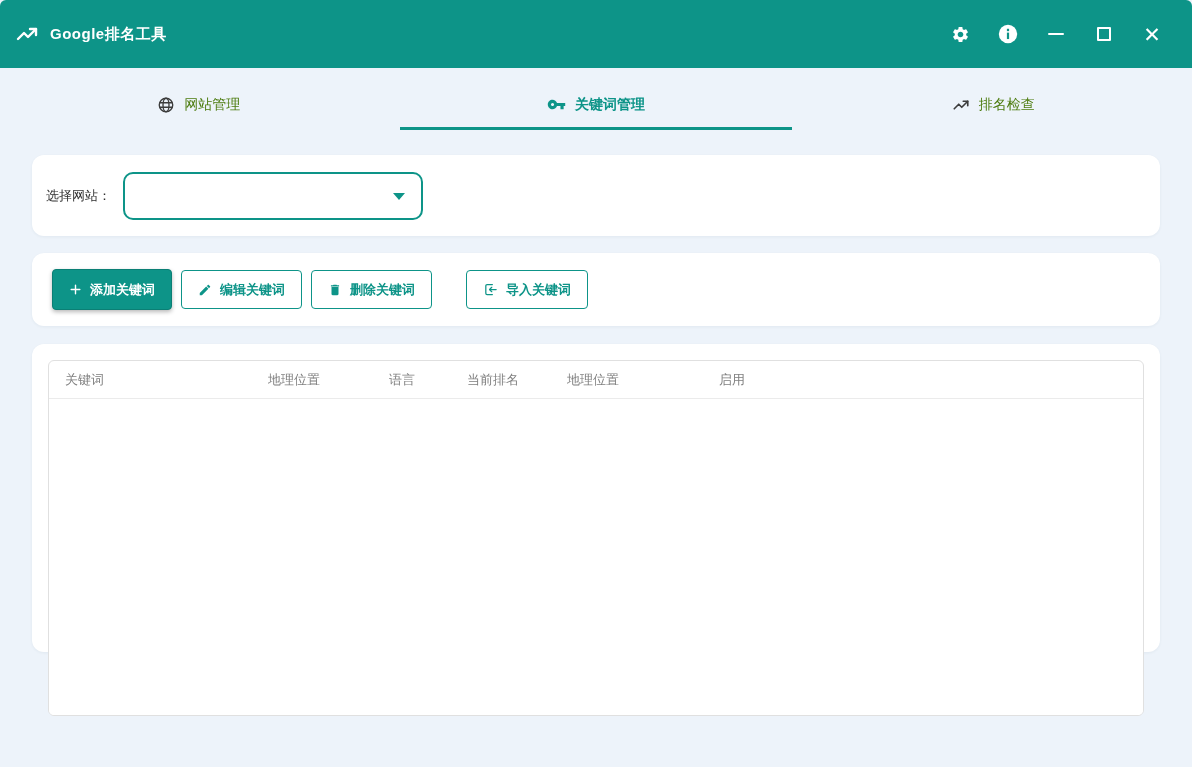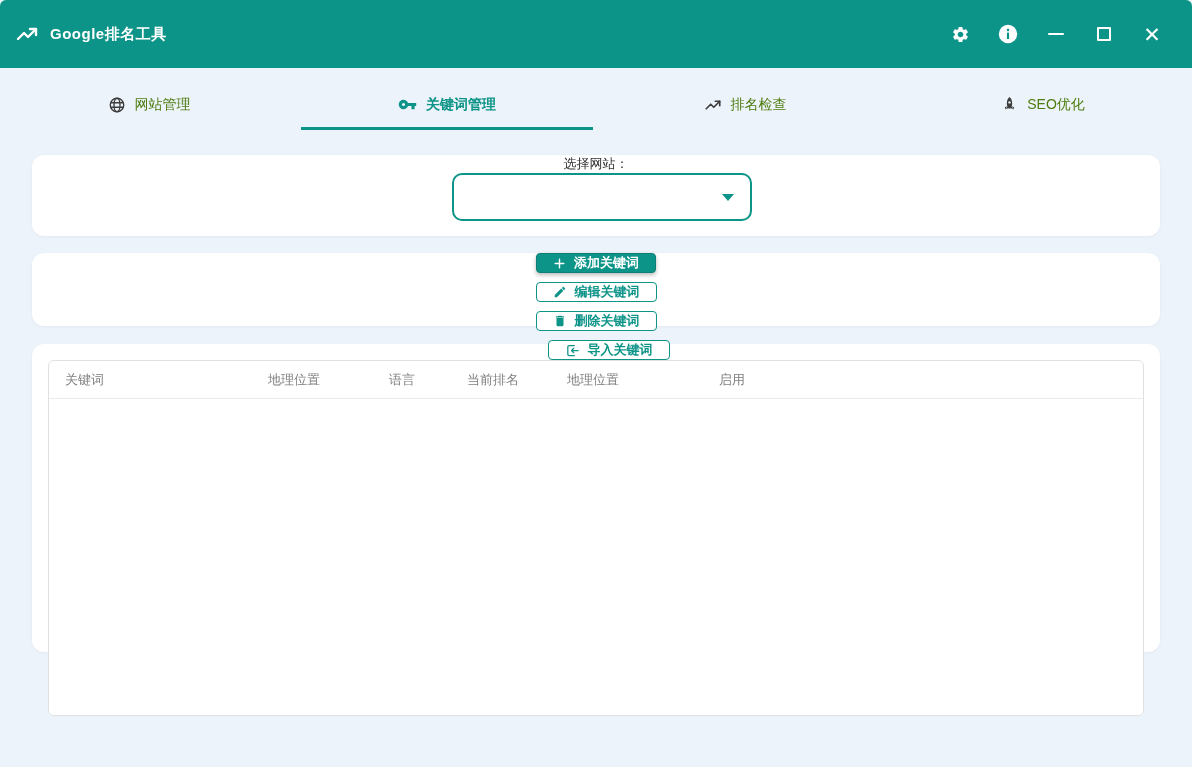--- a/index.html
+++ b/index.html
@@ -61,21 +61,20 @@
   }
   .tab .ticon { display: flex; align-items: center; }
   .tab.active { color: #0d9488; font-weight: bold; border-bottom-color: #0d9488; }
 
   
   .card {
     background: #ffffff;
     border-radius: 12px;
     margin: 0 32px;
     box-shadow: 0 1px 3px rgba(30,60,90,0.06);
-    flex-direction: column;
   }
   .card-select {
     margin-top: 12px;
     height: 81px;
     display: flex;
     align-items: center;
     padding: 0 14px;
   }
   .select-label { font-size: 13px; color: #303030; }
   .site-select {
@@ -121,21 +120,21 @@
     padding: 0 16px;
     font-size: 13px;
     font-weight: bold;
     border-radius: 4px;
     cursor: pointer;
     white-space: nowrap;
     font-family: inherit;
   }
   .btn svg { display: block; }
   .btn-primary {
-    height: 27px;
+    height: 41px;
     background: #0d9488;
     color: #ffffff;
     border: 1px solid #0b7f75;
     box-shadow: 0 2px 4px rgba(0,0,0,0.28);
   }
   .btn-outline {
     background: #ffffff;
     color: #0d9488;
     border: 1px solid #0d9488;
   }
@@ -241,30 +240,20 @@
   <div class="tab">
     <span class="ticon">
       <svg width="18" height="18" viewBox="0 0 24 24" fill="none" stroke="#3c3c3c" stroke-width="2.2" stroke-linecap="round" stroke-linejoin="round">
         <path d="M3 17 L9 11 L13 15 L21 7"></path>
         <path d="M15 7 L21 7 L21 13"></path>
       </svg>
     </span>
     <span>排名检查</span>
   </div>
 
-  <div class="tab">
-    <span class="ticon">
-      <svg width="17" height="17" viewBox="0 0 24 24" fill="#3c3c3c">
-        <path d="M12 1.5c2.6 2.2 3.8 5.6 3.8 9 0 1.5-.3 3-.8 4.3l1.9 3.6-3.3-1.1c-.5.2-1 .3-1.6.3s-1.1-.1-1.6-.3l-3.3 1.1 1.9-3.6c-.5-1.3-.8-2.8-.8-4.3 0-3.4 1.2-6.8 3.8-9z"></path>
-        <circle cx="12" cy="9" r="1.7" fill="#edf3fa"></circle>
-        <path d="M8 14l-2.6 2.2L7 19.5zM16 14l2.6 2.2L17 19.5z"></path>
-      </svg>
-    </span>
-    <span>SEO优化</span>
-  </div>
 </div>
 
 <div class="card card-select">
   <span class="select-label">选择网站：</span>
   <div class="site-select">
     <span></span>
     <span class="caret"></span>
   </div>
 </div>
 

